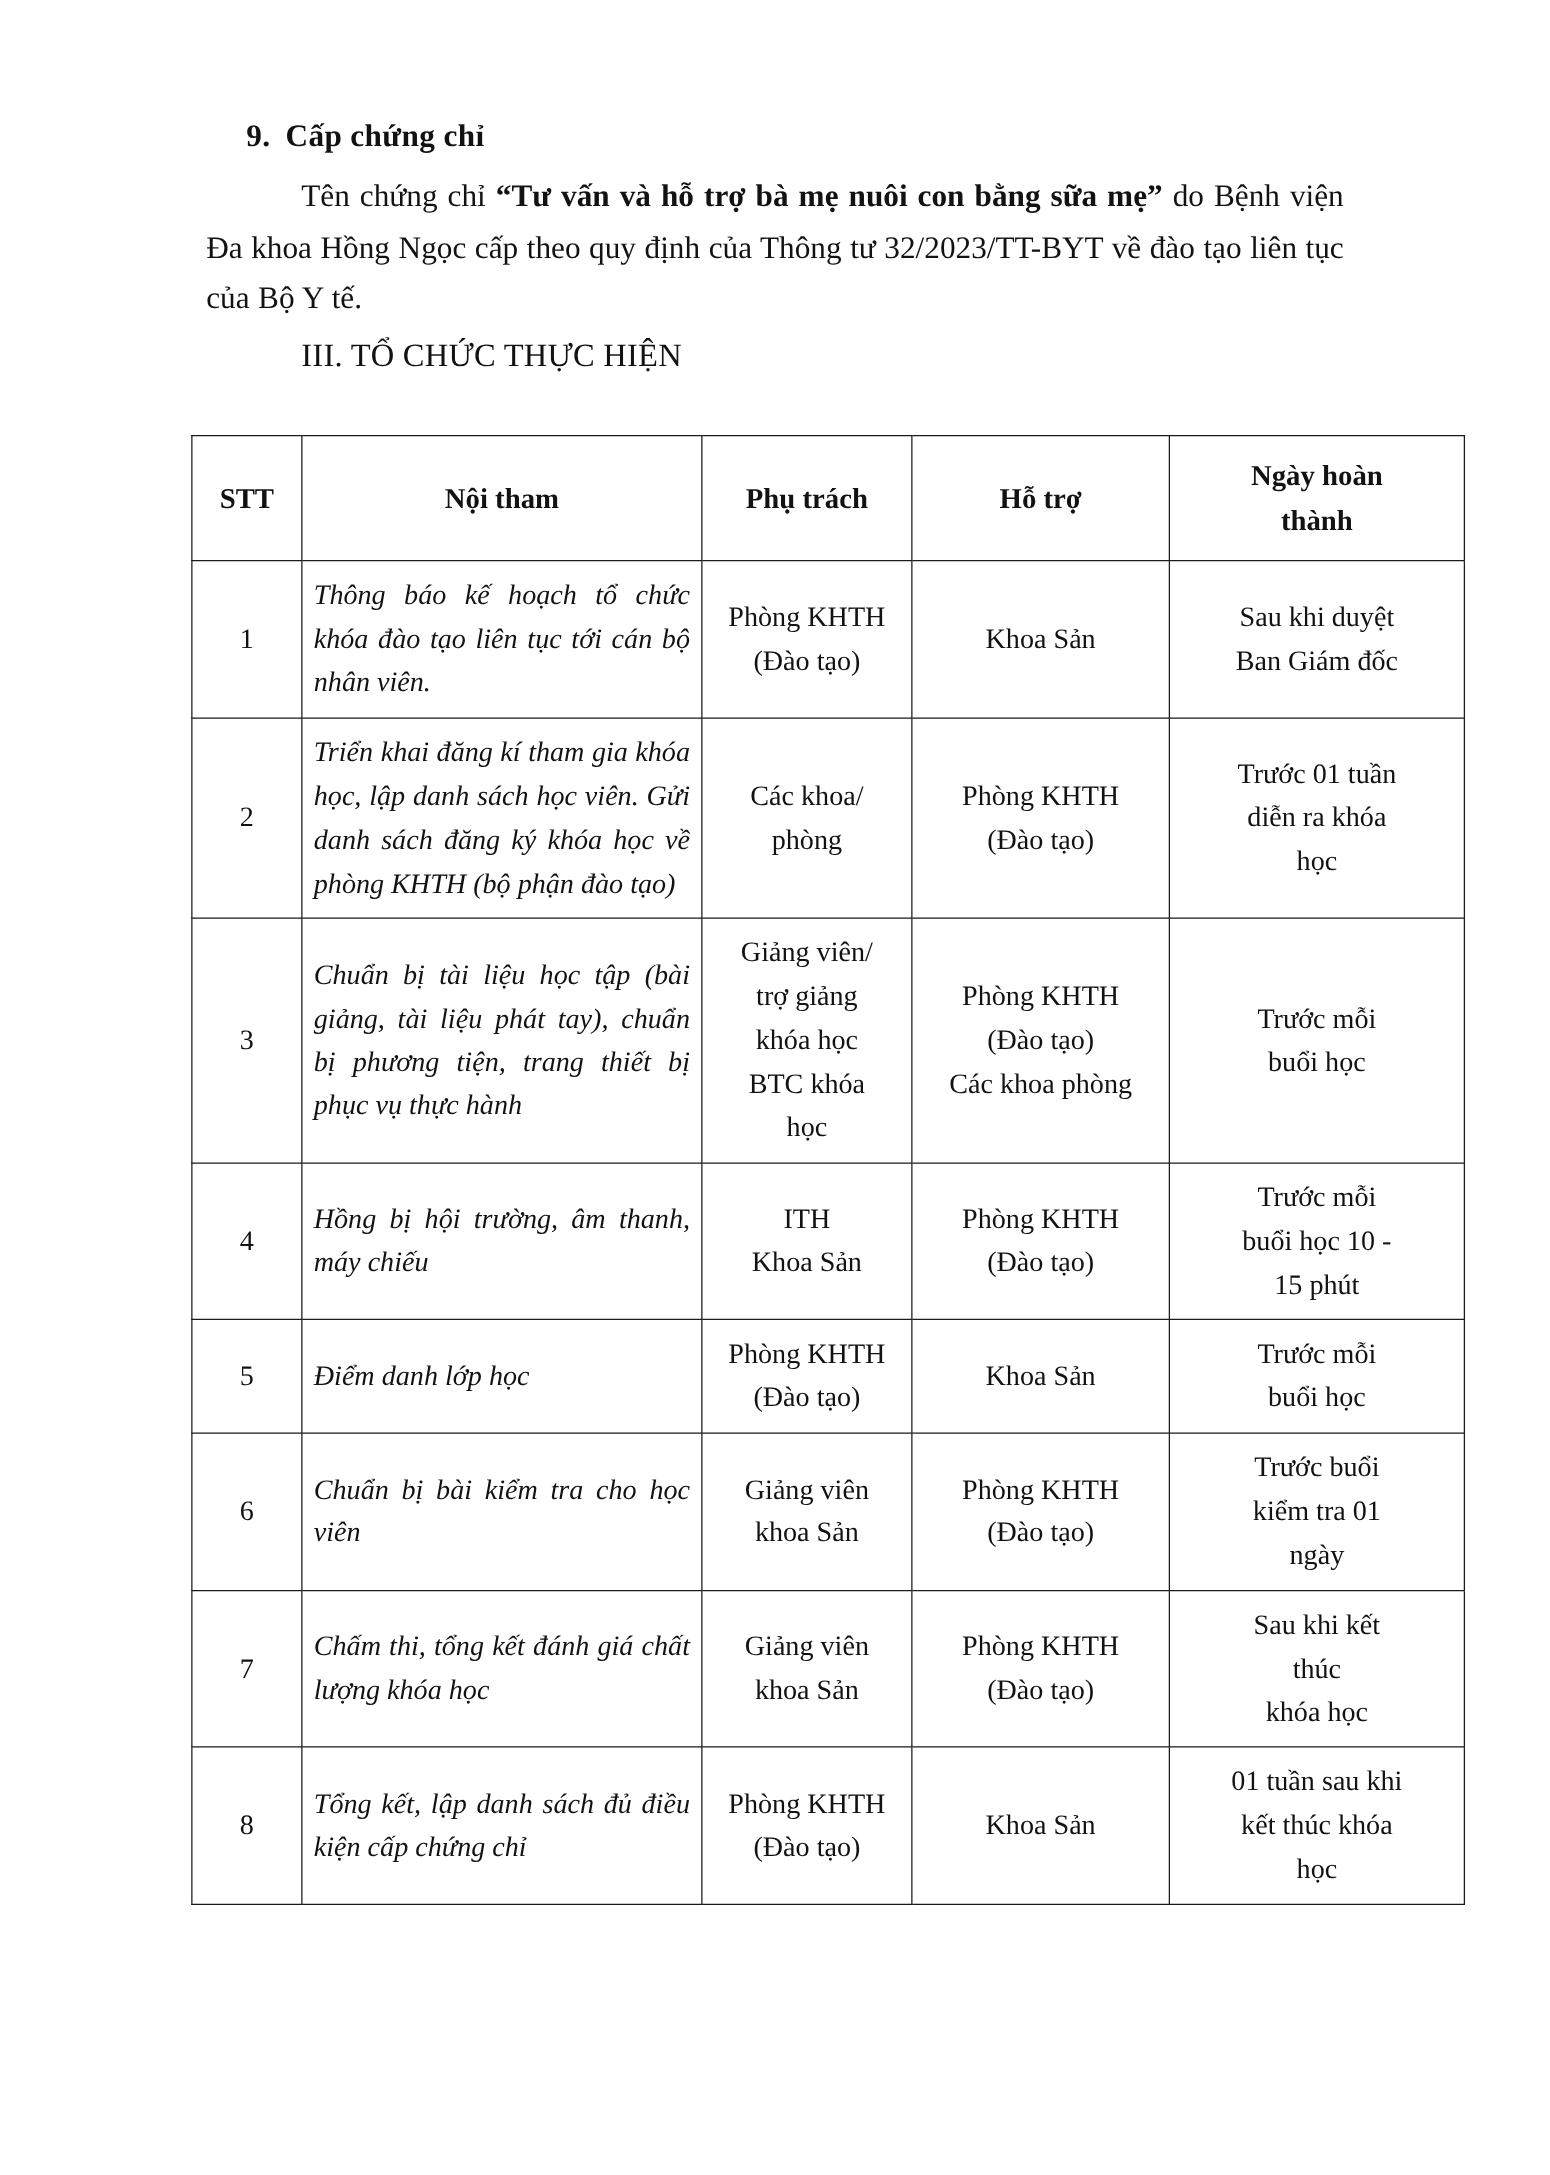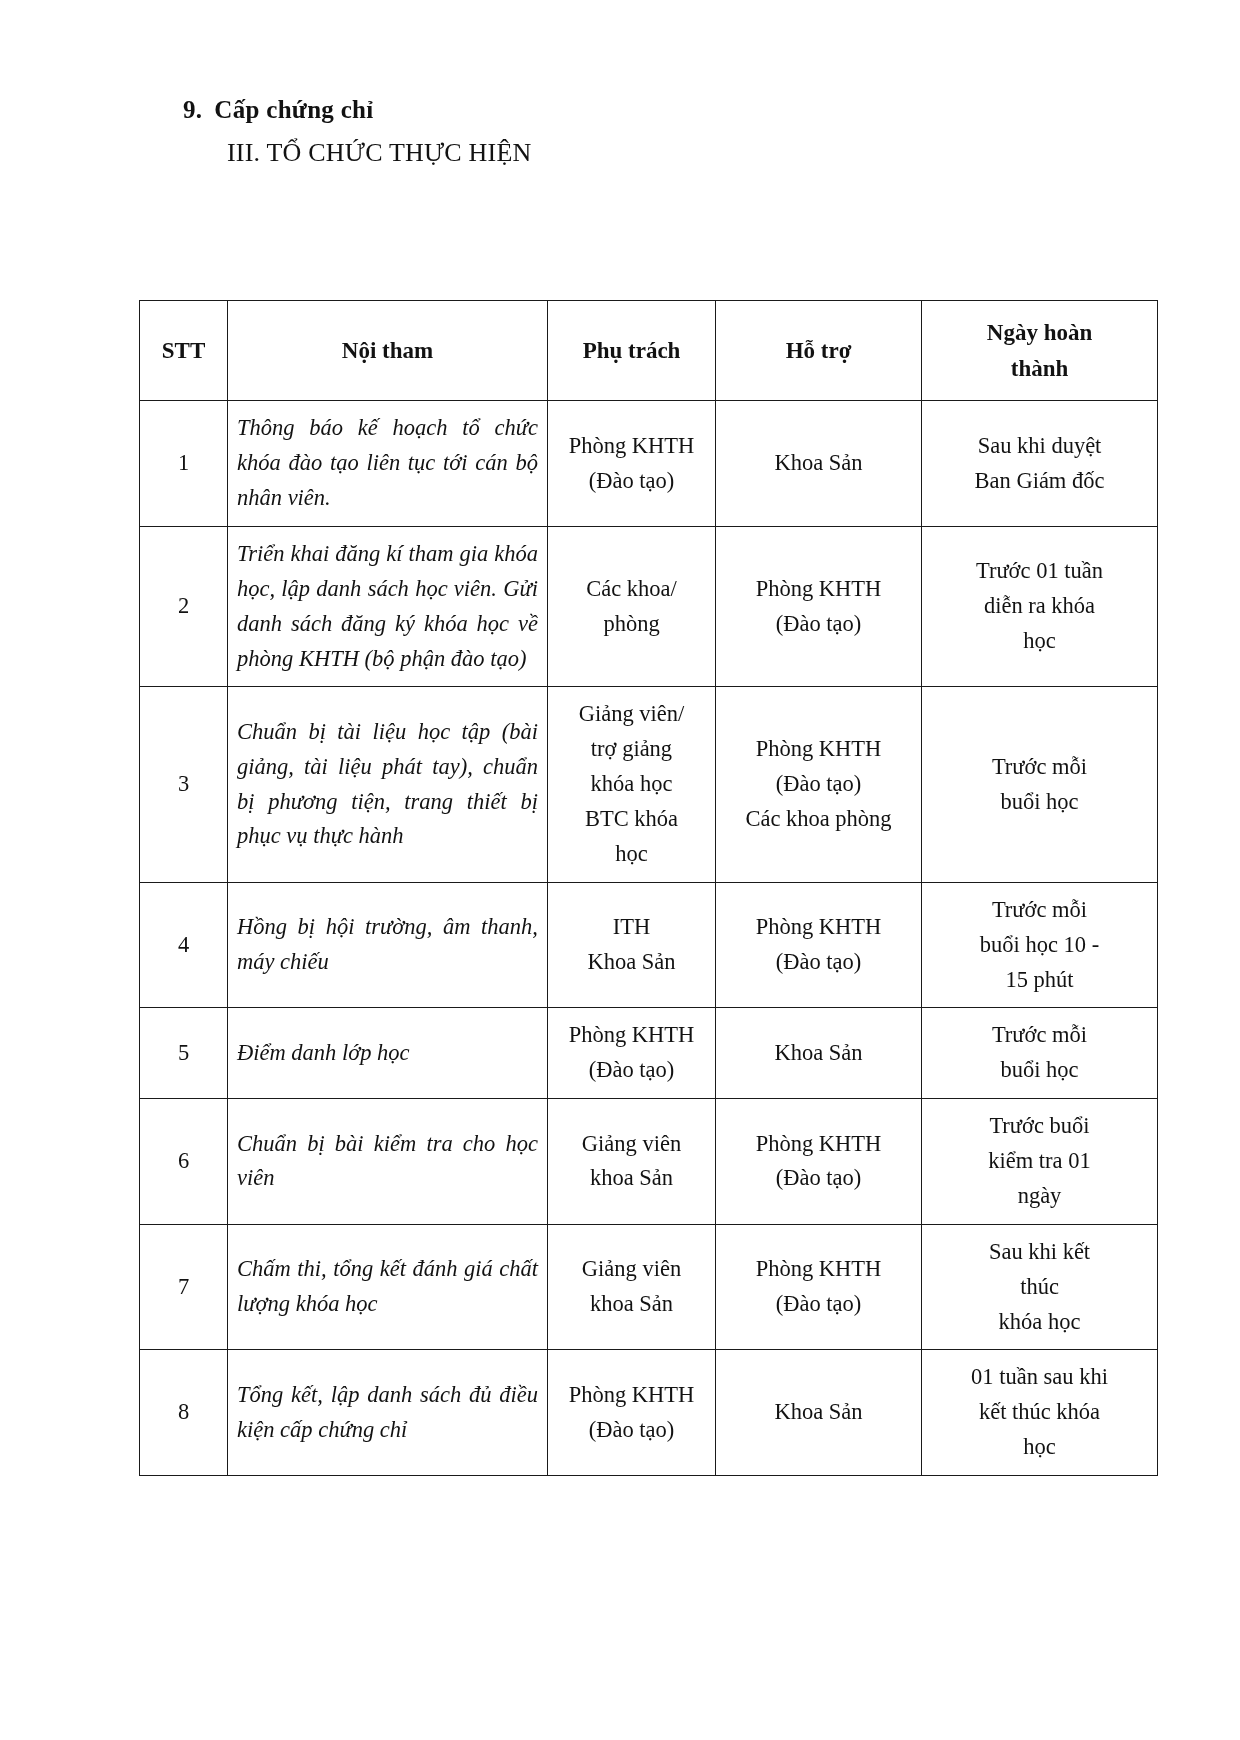--- a/index.html
+++ b/index.html
@@ -10,21 +10,21 @@
   body {
     width: 1240px;
     height: 1740px;
     font-family: "Liberation Serif", "DejaVu Serif", serif;
     color: #121212;
     position: relative;
     overflow: hidden;
   }
   .page {
     position: absolute;
-    left: 3px;
+    left: 17px;
     top: 0;
     width: 1152px;
     height: 1740px;
     padding: 0;
   }
 
   
   .textblock {
     position: absolute;
     left: 148px;
@@ -60,20 +60,21 @@
   .tbl-wrap {
     position: absolute;
     left: 136px;
     top: 300px;
     width: 1018px;
   }
   table.org {
     border-collapse: collapse;
     width: 1018px;
     table-layout: fixed;
+    margin-top: 48px;
   }
   table.org td, table.org th {
     border: 1.4px solid #1a1a1a;
     padding: 10px 9px;
     font-size: 22.5px;
     line-height: 1.55;
     vertical-align: middle;
     font-weight: normal;
   }
   table.org thead th {
@@ -109,20 +110,21 @@
 <body>
 
 <div class="page">
 
   <div class="textblock">
 
     <div class="heading-num">
       <span class="num">9.</span><span>Cấp chứng chỉ</span>
     </div>
 
+    <p class="para"><span>Tên chứng chỉ </span><b>“Tư vấn và hỗ trợ bà mẹ nuôi con bằng sữa mẹ”</b><span> do Bệnh viện Đa khoa Hồng Ngọc cấp theo quy định của Thông tư 32/2023/TT-BYT về đào tạo liên tục của Bộ Y tế.</span></p>
 
     <div class="section-title">III. TỔ CHỨC THỰC HIỆN</div>
   </div>
 
   <div class="tbl-wrap">
     <table class="org">
       <colgroup>
         <col class="c-stt">
           <col class="c-noi">
           <col class="c-phu">

